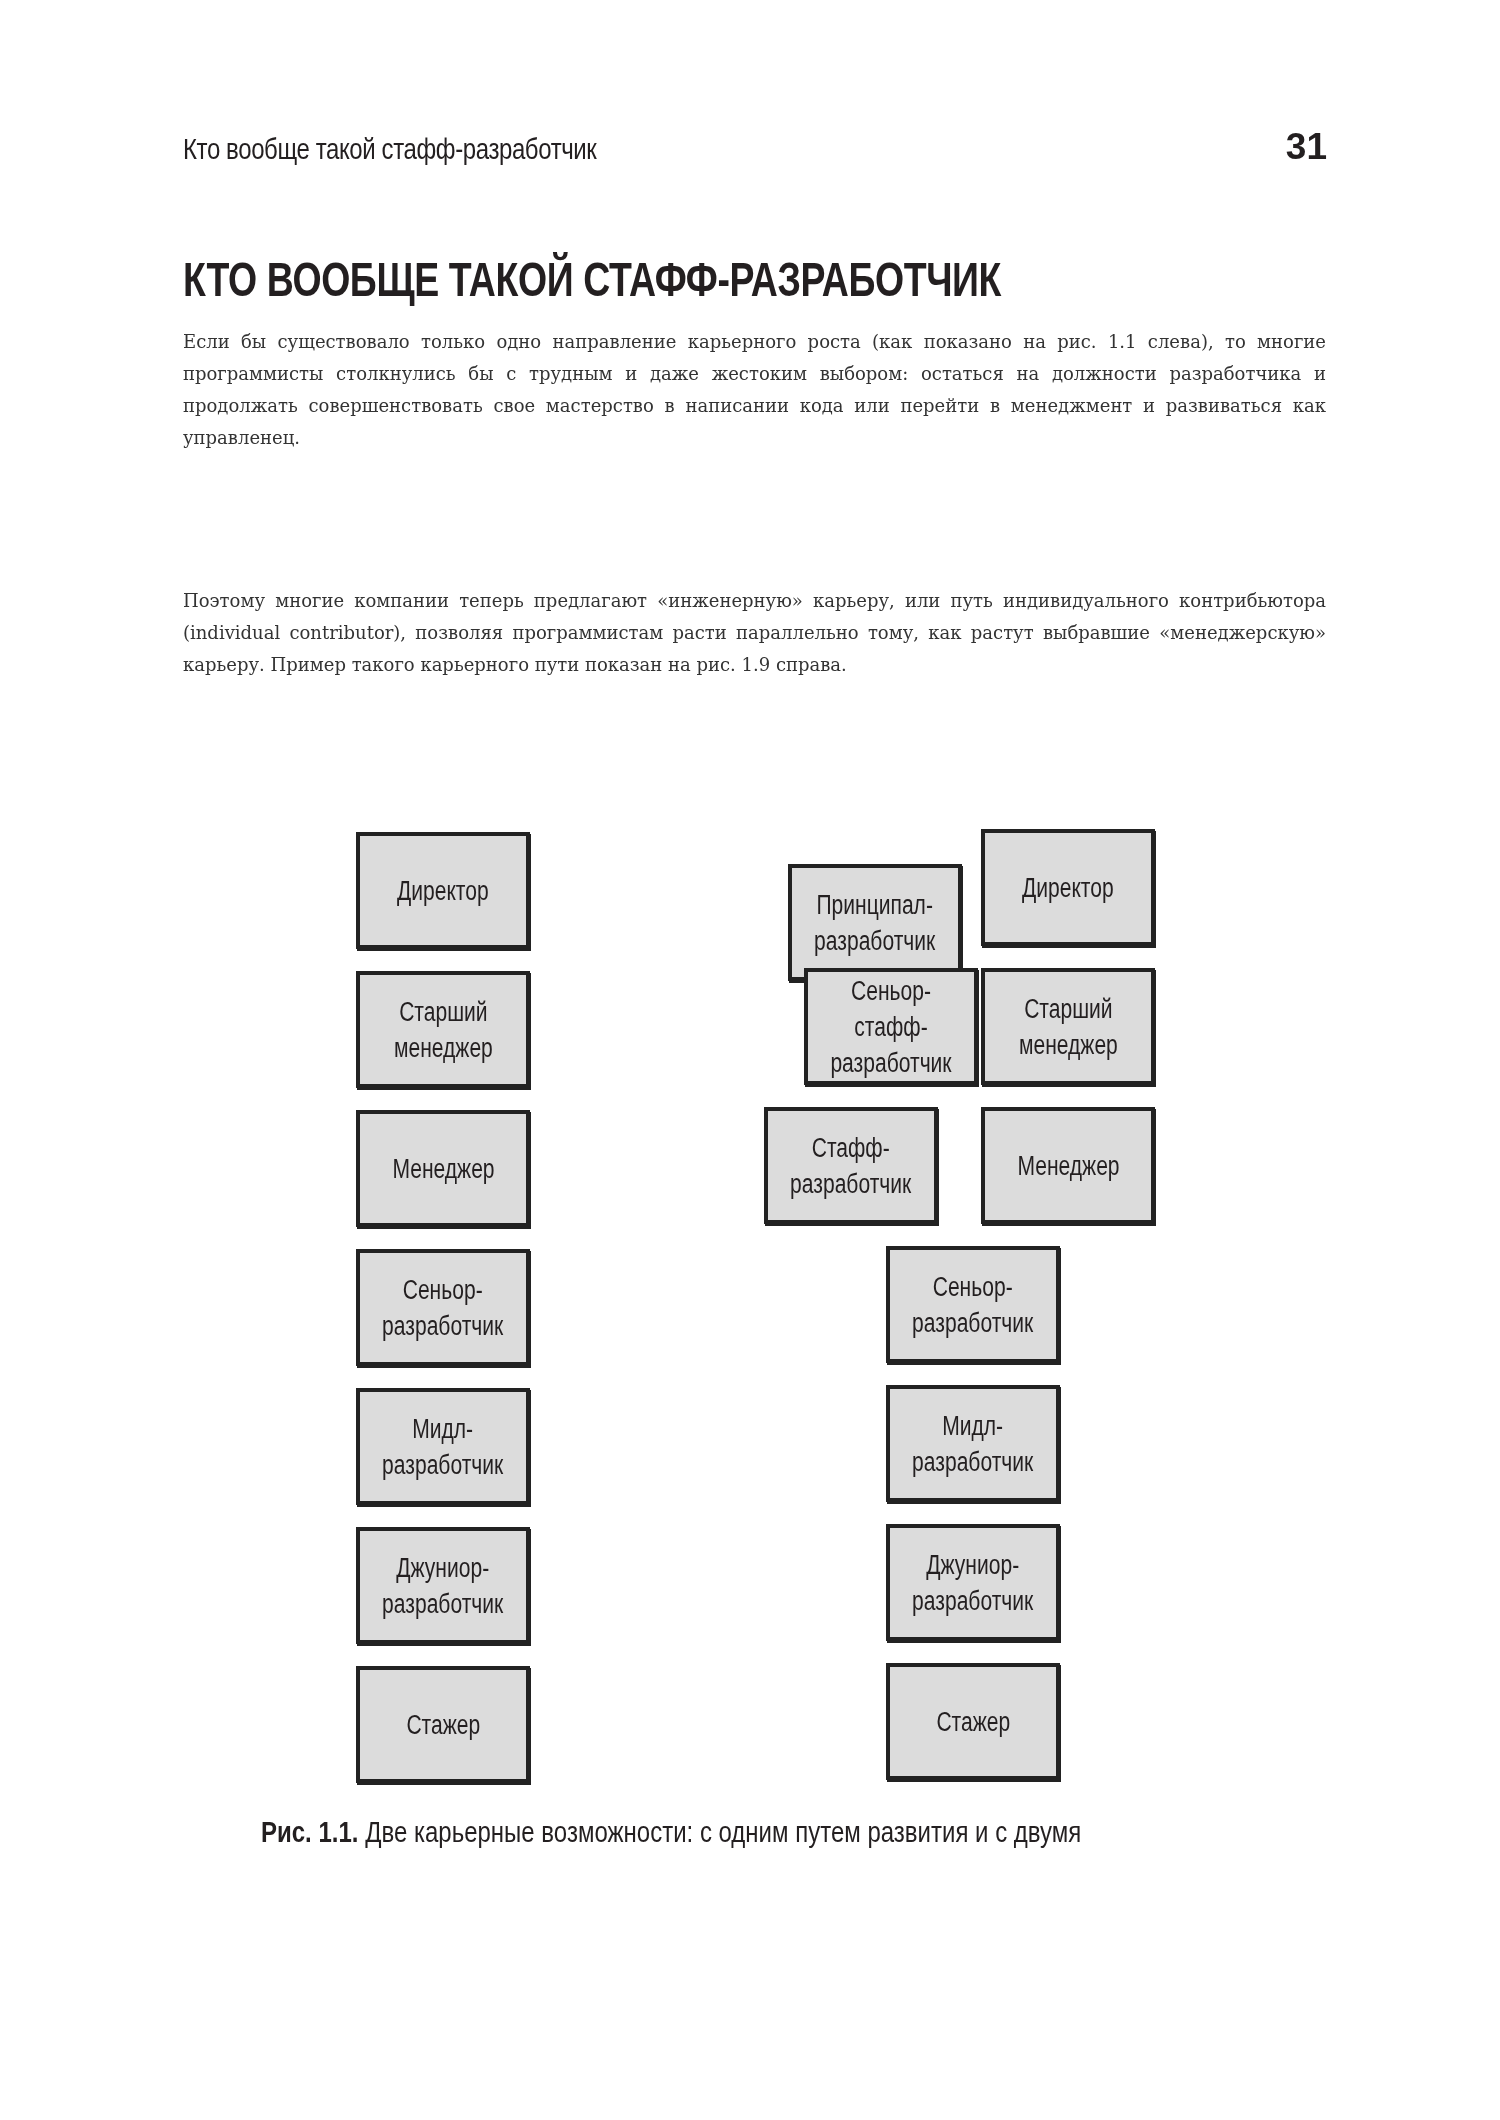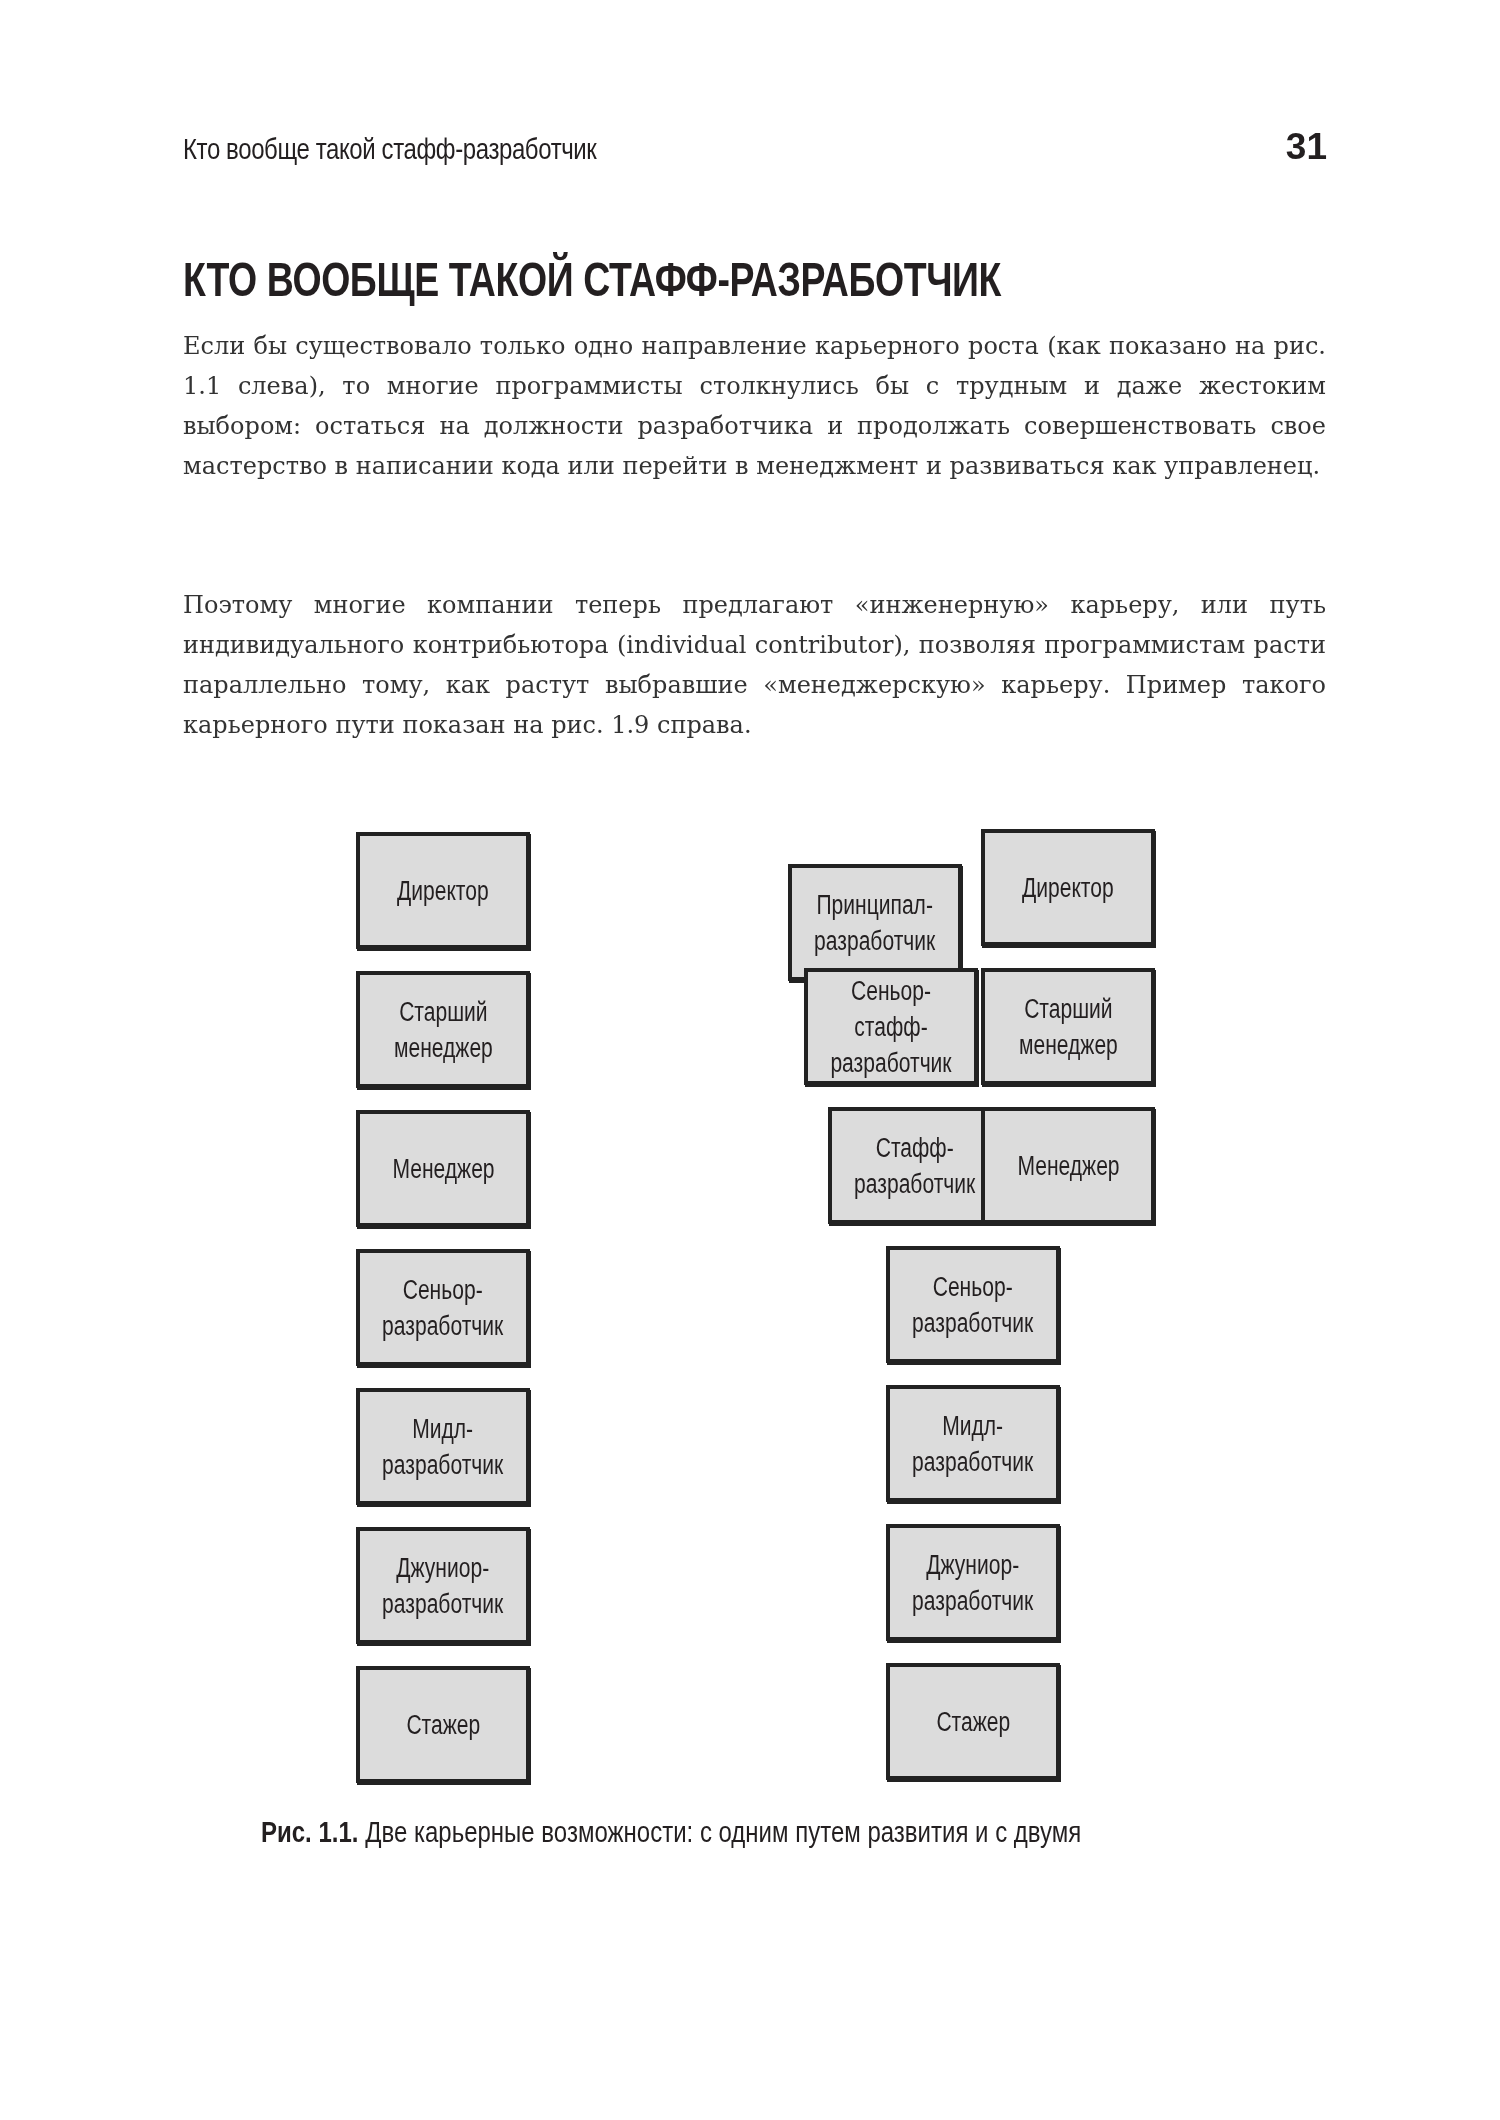--- a/index.html
+++ b/index.html
@@ -1,20 +1,20 @@
 <!DOCTYPE html>
 <html><head>
 <meta charset="utf-8">
 <style>
   html,body{margin:0;padding:0;background:#fff;}
   body{width:1500px;height:2120px;position:relative;overflow:hidden;color:#231f20;}
   .runhead{position:absolute;left:183px;top:132px;font-family:"Liberation Sans",sans-serif;font-size:30px;transform:scaleX(0.8);transform-origin:left top;letter-spacing:-0.5px;}
   .pagenum{position:absolute;right:173px;top:126px;font-family:"Liberation Sans",sans-serif;font-size:37px;font-weight:bold;margin-left:8px;}
   .heading{position:absolute;left:183px;top:252px;font-family:"Liberation Sans",sans-serif;font-size:48px;font-weight:bold;transform:scaleX(0.78);transform-origin:left top;white-space:nowrap;letter-spacing:-0.5px;}
-  .para{position:absolute;left:183px;width:1143px;font-family:"DejaVu Serif",serif;font-size:24px;line-height:40px;text-align:justify;color:#333;}
+  .para{position:absolute;left:183px;width:1143px;font-family:"DejaVu Serif",serif;font-size:18px;line-height:32px;text-align:justify;color:#333;}
   #p1{top:326px;}
   #p2{top:585px;}
   .box{position:absolute;width:174px;height:117px;background:#dcdcdc;border:4px solid #222;box-sizing:border-box;display:flex;align-items:center;justify-content:center;text-align:center;font-family:"Liberation Sans",sans-serif;font-size:27px;line-height:36px;box-shadow:1px 2px 0 #222;}
   .box span{display:block;transform:scaleX(0.78);white-space:pre-line;}
   .caption{position:absolute;left:261px;top:1815px;font-family:"Liberation Sans",sans-serif;font-size:30px;transform:scaleX(0.8);transform-origin:left top;white-space:nowrap;}
   .caption b{font-weight:bold;}
 </style>
 </head>
 <body>
 
@@ -53,21 +53,21 @@
     </div>
 
   <div class="box" style="left:788px;top:864px">
       <span>Принципал-
 разработчик</span>
     </div>
   <div class="box" style="left:804px;top:968px">
       <span>Сеньор-стафф-
 разработчик</span>
     </div>
-  <div class="box" style="left:828px;top:1107px">
+  <div class="box" style="left:764px;top:1107px">
       <span>Стафф-
 разработчик</span>
     </div>
 
   <div class="box" style="left:981px;top:829px">
       <span>Директор</span>
     </div>
   <div class="box" style="left:981px;top:968px">
       <span>Старший
 менеджер</span>

